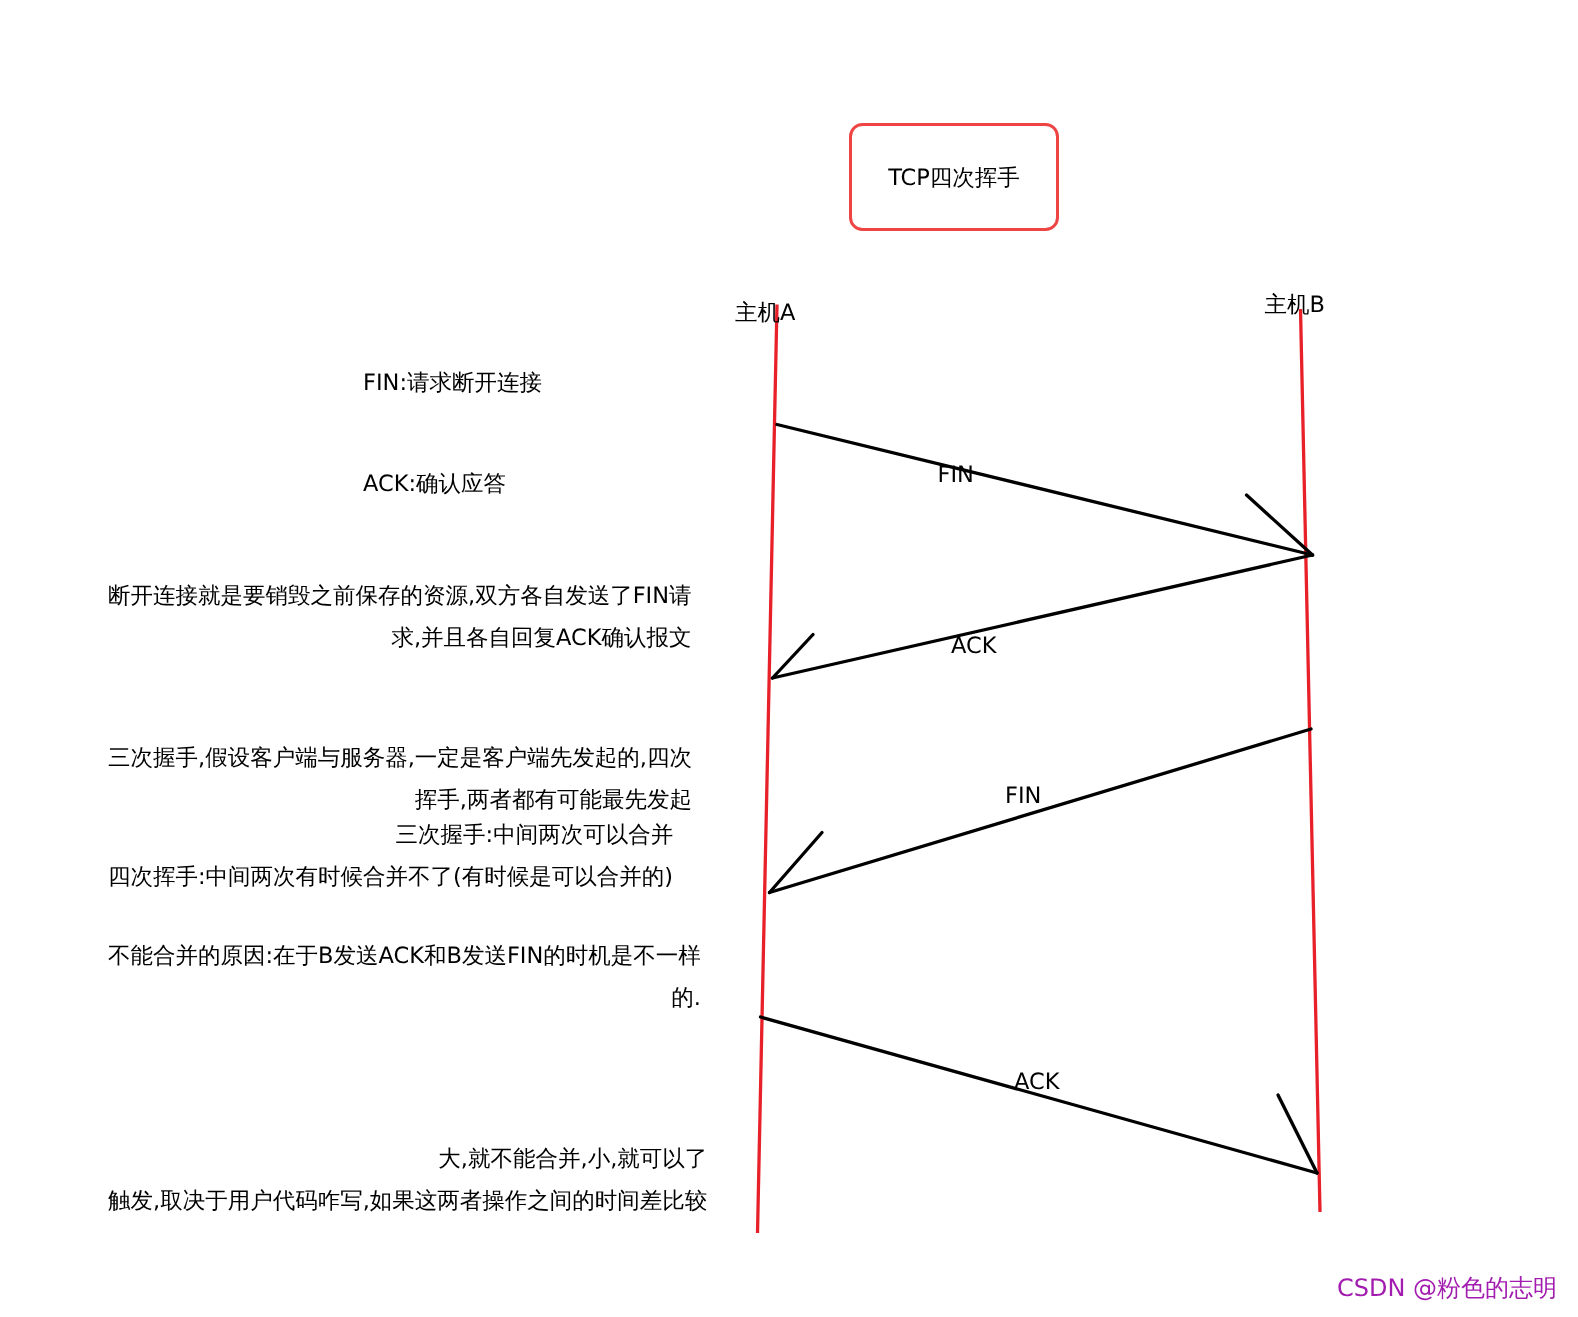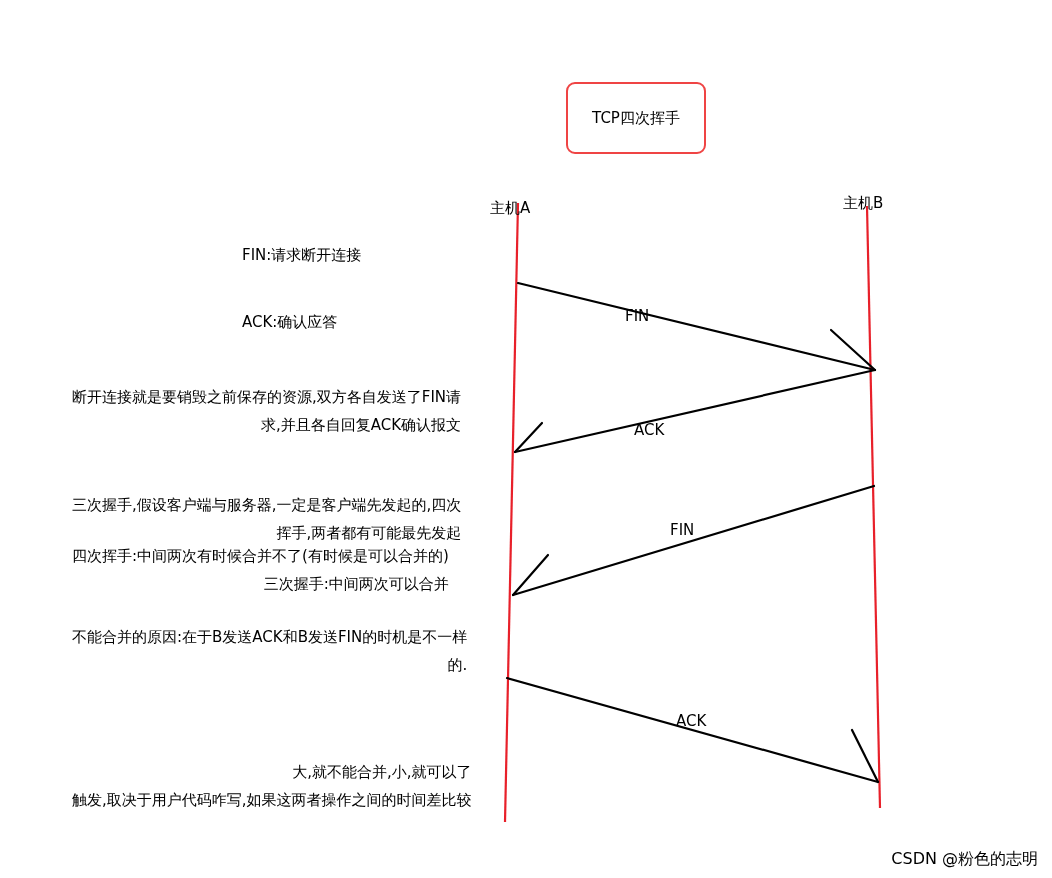--- a/index.html
+++ b/index.html
@@ -7,21 +7,21 @@
          font-family: "DejaVu Sans", "Liberation Sans", sans-serif; color: #000; }
   .abs { position: absolute; white-space: nowrap; margin-top: 36px; }
   .title-box { position: absolute; left: 566px; top: 82px; width: 140px; height: 72px;
                border: 2px solid #ef4444; border-radius: 9px; box-sizing: border-box;
                display: flex; align-items: center; justify-content: center; font-size: 15px; }
   .host { font-size: 15px; }
   .legend { font-size: 15px; }
   .msg { font-size: 15px; }
   .note { position: absolute; left: 72px; font-size: 15px; line-height: 28px; white-space: nowrap; text-align: right; }
   svg.diagram { position: absolute; left: 0; top: 0; }
-  .watermark { position: absolute; right: 14px; bottom: 8px; font-size: 16px; color: #000000; margin-top: 48px; }
+  .watermark { position: absolute; right: 14px; bottom: 8px; font-size: 16px; color: #a21caf; margin-top: 48px; }
 </style>
 </head>
 <body>
 
 <svg class="diagram" width="1052" height="878">
 
   <line x1="518" y1="203" x2="505" y2="822" stroke="#e8202a" stroke-width="2.2"></line>
   <line x1="867" y1="206" x2="880" y2="808" stroke="#e8202a" stroke-width="2.2"></line>
 
   <g stroke="#000" stroke-width="2.2" fill="none" stroke-linecap="round">
@@ -62,22 +62,22 @@
 
 <div class="note" style="top:383px;">
   <div>断开连接就是要销毁之前保存的资源,双方各自发送了FIN请</div>
   <div>求,并且各自回复ACK确认报文</div>
 </div>
 <div class="note" style="top:463px;margin-top:28px;">
   <div>三次握手,假设客户端与服务器,一定是客户端先发起的,四次</div>
   <div>挥手,两者都有可能最先发起</div>
 </div>
 <div class="note" style="top:542px;">
+  <div>三次握手:中间两次可以合并</div>
   <div>四次挥手:中间两次有时候合并不了(有时候是可以合并的)</div>
-  <div>三次握手:中间两次可以合并</div>
 </div>
 <div class="note" style="top:623px;">
   <div>不能合并的原因:在于B发送ACK和B发送FIN的时机是不一样</div>
   <div>的.</div>
 </div>
 <div class="note" style="top:758px;">
   <div>大,就不能合并,小,就可以了</div>
   <div>触发,取决于用户代码咋写,如果这两者操作之间的时间差比较</div>
 </div>
 

